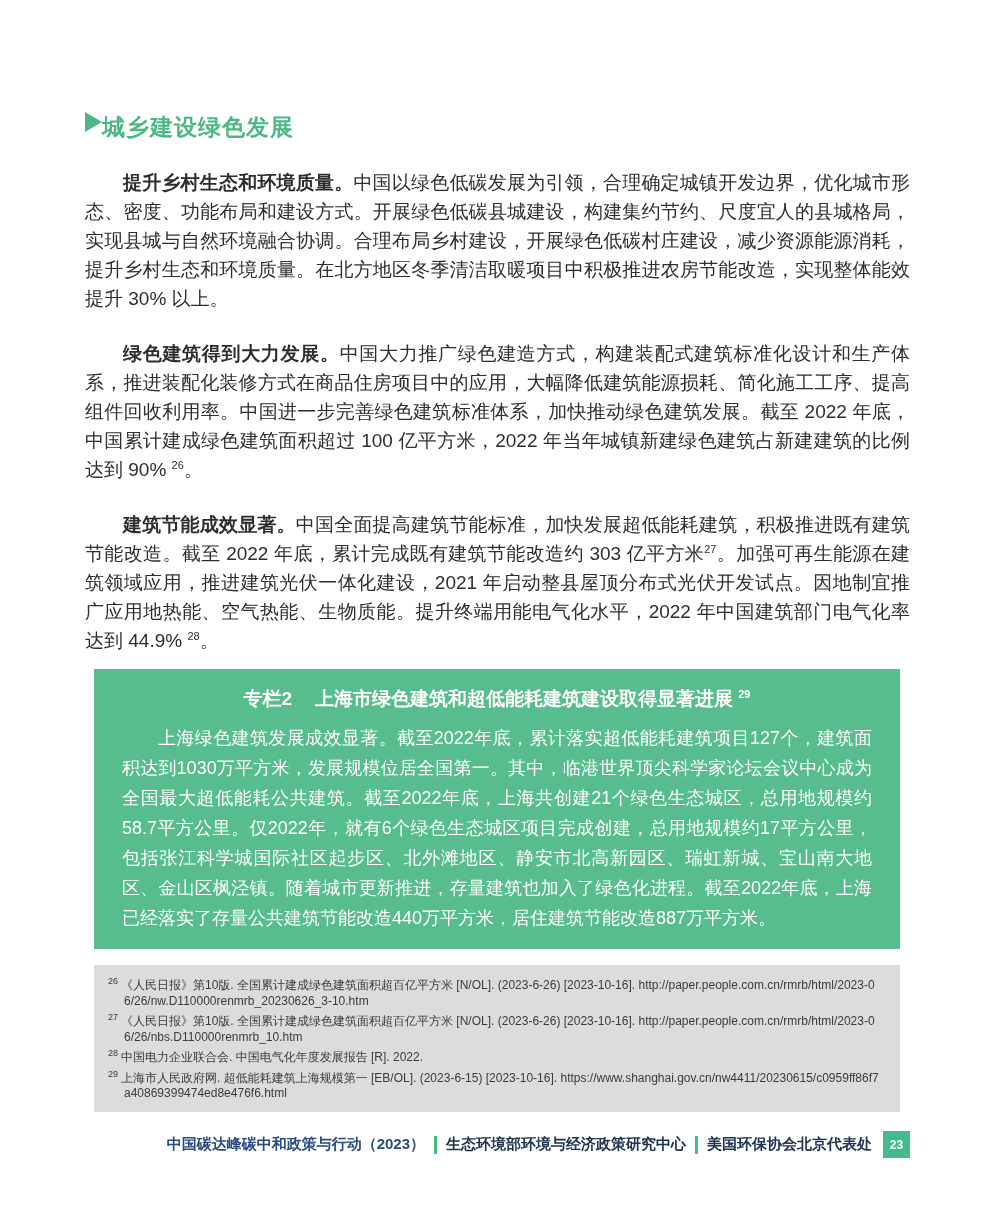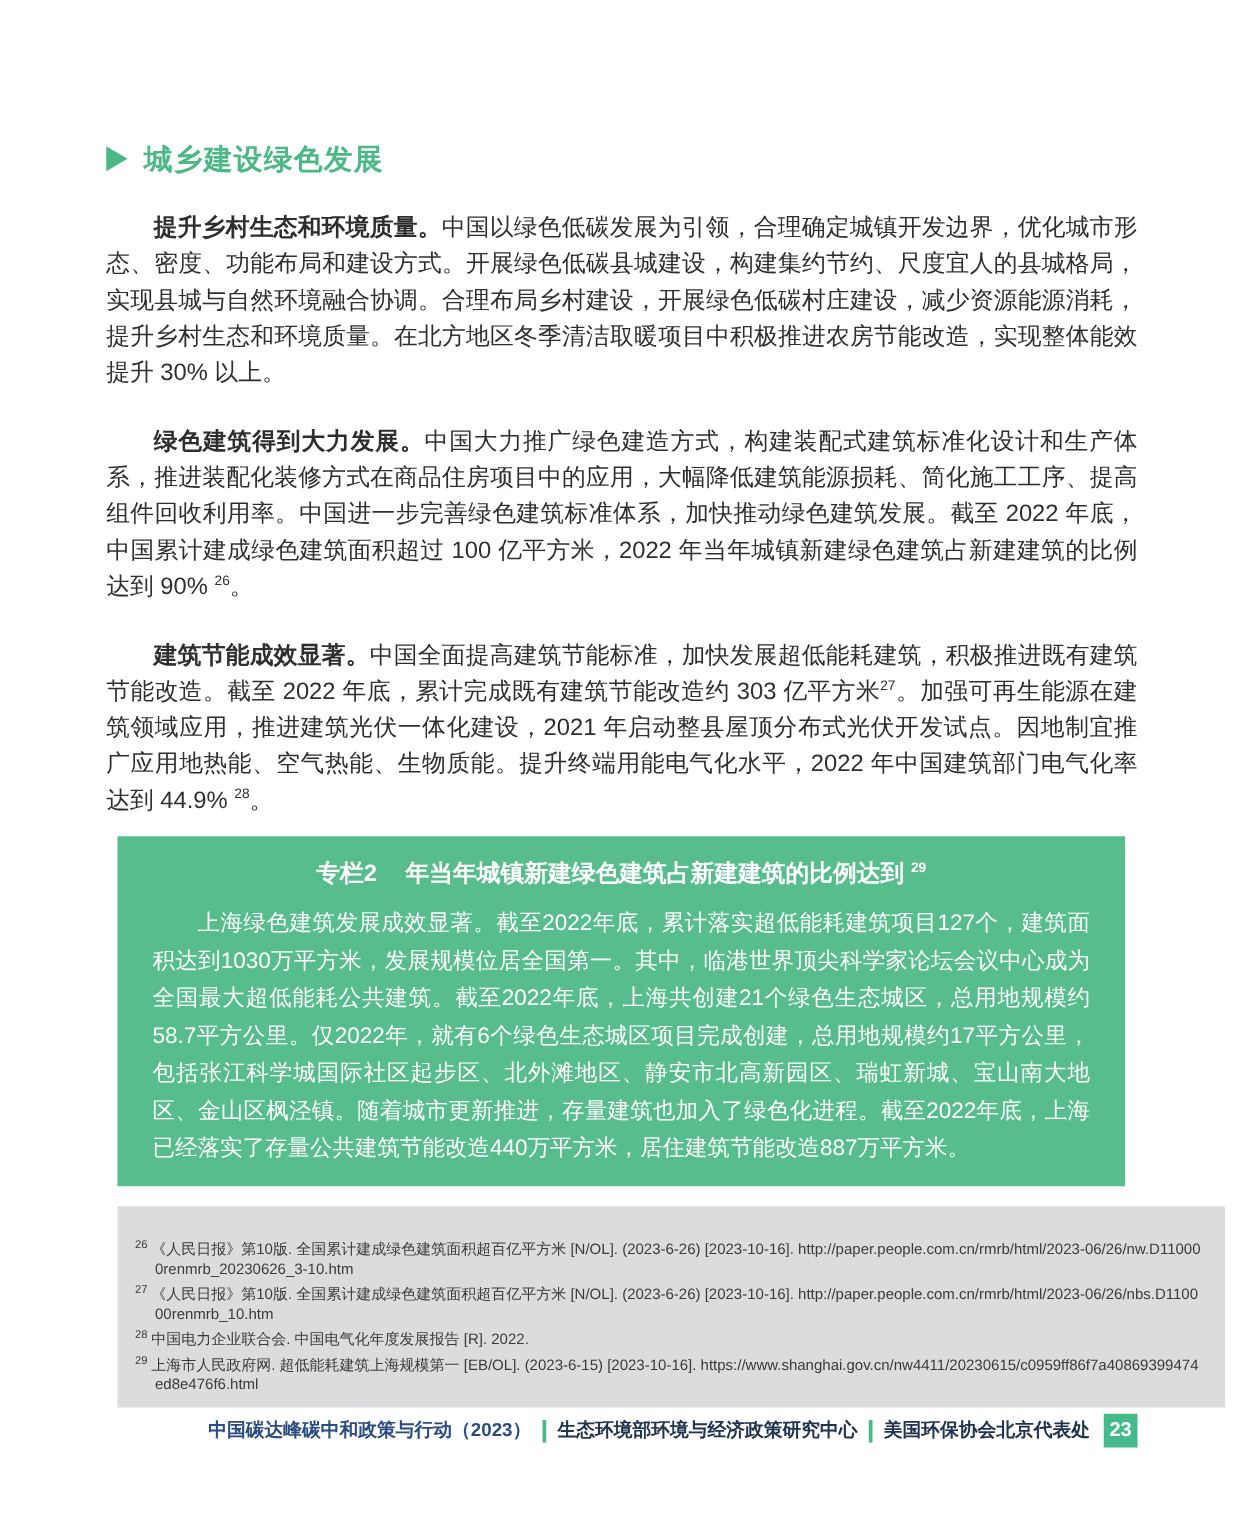--- a/index.html
+++ b/index.html
@@ -15,21 +15,21 @@
     background: #ffffff;
     overflow: hidden;
   }
   .content {
     position: absolute;
     left: 85px; top: 112px;
     width: 825px;
   }
   
   .section-heading {
-    display: flex; align-items: center; gap: 13px;
+    display: flex; align-items: flex-start; 
     height: 30px;
   }
   .tri {
     width: 0; height: 0;
     border-left: 17px solid #4bb886;
     border-top: 10px solid transparent;
     border-bottom: 10px solid transparent;
   }
   .section-title {
     font-size: 23px; font-weight: 700;
@@ -64,23 +64,23 @@
   .box-body {
     margin-top: 11px;
     font-size: 18px; line-height: 30px;
     text-align: justify;
     text-indent: 2em;
     color: #ffffff;
   }
   
   .footnotes {
     margin-top: 16px; margin-left: 9px;
-    width: 886px;
+    width: 806px;
     background: #dcdcde;
-    padding: 27px 18px 10px 14px;
+    padding: 13px 18px 10px 14px;
     color: #3a3a3a;
   }
   .footnote {
     font-size: 12px; line-height: 15.5px;
     margin-bottom: 5px;
     padding-left: 16px; text-indent: -16px;
     word-break: break-all;
     text-align: left;
   }
   .footnote:last-child { margin-bottom: 0; }
@@ -101,21 +101,21 @@
     width: 3px; height: 18px;
     background: #4bb886;
     display: inline-block;
   }
   .footer-org { color: #20334f; }
   .page-badge {
     width: 27px; height: 27px;
     background: #45bb8b;
     color: #ffffff;
     display: flex; align-items: center; justify-content: center;
-    font-size: 16px; font-weight: 700;
+    font-size: 12px; font-weight: 700;
     margin-left: 2px;
   }
 </style>
 </head>
 <body>
 
 <div class="page">
   <div class="content">
 
     <div class="section-heading">
@@ -123,21 +123,21 @@
       <span class="section-title">城乡建设绿色发展</span>
     </div>
 
     <p class="para"><span class="lead">提升乡村生态和环境质量。</span><span>中国以绿色低碳发展为引领，合理确定城镇开发边界，优化城市形态、密度、功能布局和建设方式。开展绿色低碳县城建设，构建集约节约、尺度宜人的县城格局，实现县城与自然环境融合协调。合理布局乡村建设，开展绿色低碳村庄建设，减少资源能源消耗，提升乡村生态和环境质量。在北方地区冬季清洁取暖项目中积极推进农房节能改造，实现整体能效提升 30% 以上。</span></p>
 
     <p class="para"><span class="lead">绿色建筑得到大力发展。</span><span>中国大力推广绿色建造方式，构建装配式建筑标准化设计和生产体系，推进装配化装修方式在商品住房项目中的应用，大幅降低建筑能源损耗、简化施工工序、提高组件回收利用率。中国进一步完善绿色建筑标准体系，加快推动绿色建筑发展。截至 2022 年底，中国累计建成绿色建筑面积超过 100 亿平方米，2022 年当年城镇新建绿色建筑占新建建筑的比例达到 90% </span><sup>26</sup><span>。</span></p>
 
     <p class="para"><span class="lead">建筑节能成效显著。</span><span>中国全面提高建筑节能标准，加快发展超低能耗建筑，积极推进既有建筑节能改造。截至 2022 年底，累计完成既有建筑节能改造约 303 亿平方米</span><sup>27</sup><span>。加强可再生能源在建筑领域应用，推进建筑光伏一体化建设，2021 年启动整县屋顶分布式光伏开发试点。因地制宜推广应用地热能、空气热能、生物质能。提升终端用能电气化水平，2022 年中国建筑部门电气化率达到 44.9% </span><sup>28</sup><span>。</span></p>
 
     <div class="column-box">
-      <div class="box-title"><span>专栏2</span><span class="box-title-gap"></span><span>年当年城镇新建绿色建筑占新建建筑的比例达到 </span><sup>29</sup></div>
+      <div class="box-title"><span>专栏2</span><span class="box-title-gap"></span><span>上海市绿色建筑和超低能耗建筑建设取得显著进展 </span><sup>29</sup></div>
       <div class="box-body">上海绿色建筑发展成效显著。截至2022年底，累计落实超低能耗建筑项目127个，建筑面积达到1030万平方米，发展规模位居全国第一。其中，临港世界顶尖科学家论坛会议中心成为全国最大超低能耗公共建筑。截至2022年底，上海共创建21个绿色生态城区，总用地规模约58.7平方公里。仅2022年，就有6个绿色生态城区项目完成创建，总用地规模约17平方公里，包括张江科学城国际社区起步区、北外滩地区、静安市北高新园区、瑞虹新城、宝山南大地区、金山区枫泾镇。随着城市更新推进，存量建筑也加入了绿色化进程。截至2022年底，上海已经落实了存量公共建筑节能改造440万平方米，居住建筑节能改造887万平方米。</div>
     </div>
 
     <div class="footnotes">
       <div class="footnote"><sup>26</sup><span>《人民日报》第10版. 全国累计建成绿色建筑面积超百亿平方米 [N/OL]. (2023-6-26) [2023-10-16]. http://paper.people.com.cn/rmrb/html/2023-06/26/nw.D110000renmrb_20230626_3-10.htm</span></div>
       <div class="footnote"><sup>27</sup><span>《人民日报》第10版. 全国累计建成绿色建筑面积超百亿平方米 [N/OL]. (2023-6-26) [2023-10-16]. http://paper.people.com.cn/rmrb/html/2023-06/26/nbs.D110000renmrb_10.htm</span></div>
       <div class="footnote"><sup>28</sup><span>中国电力企业联合会. 中国电气化年度发展报告 [R]. 2022.</span></div>
       <div class="footnote"><sup>29</sup><span>上海市人民政府网. 超低能耗建筑上海规模第一 [EB/OL]. (2023-6-15) [2023-10-16]. https://www.shanghai.gov.cn/nw4411/20230615/c0959ff86f7a40869399474ed8e476f6.html</span></div>
     </div>
 

